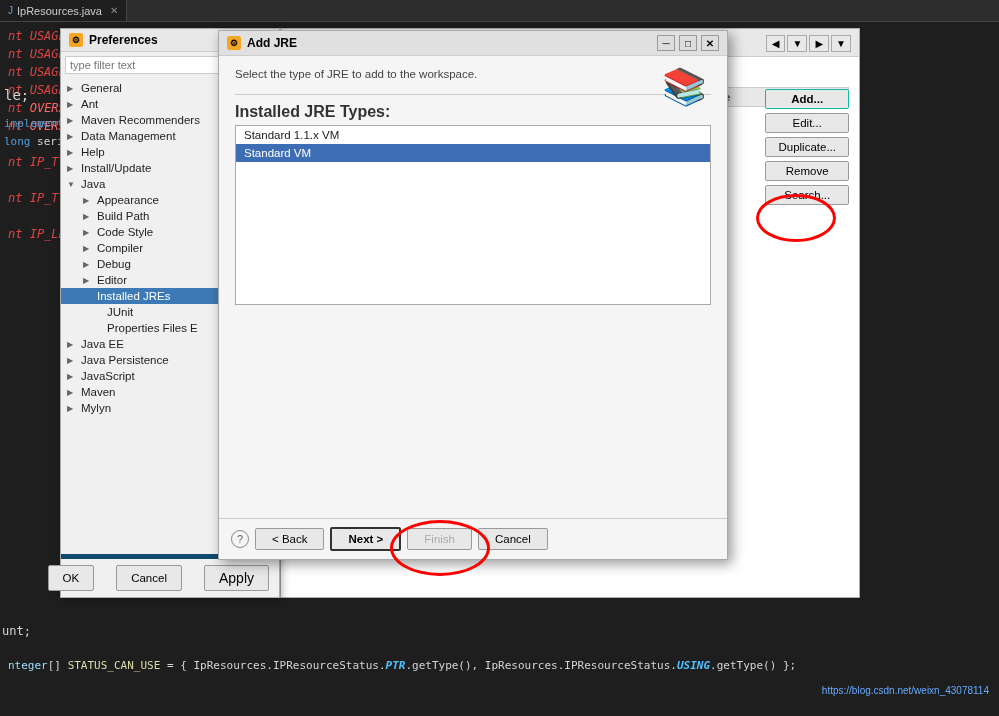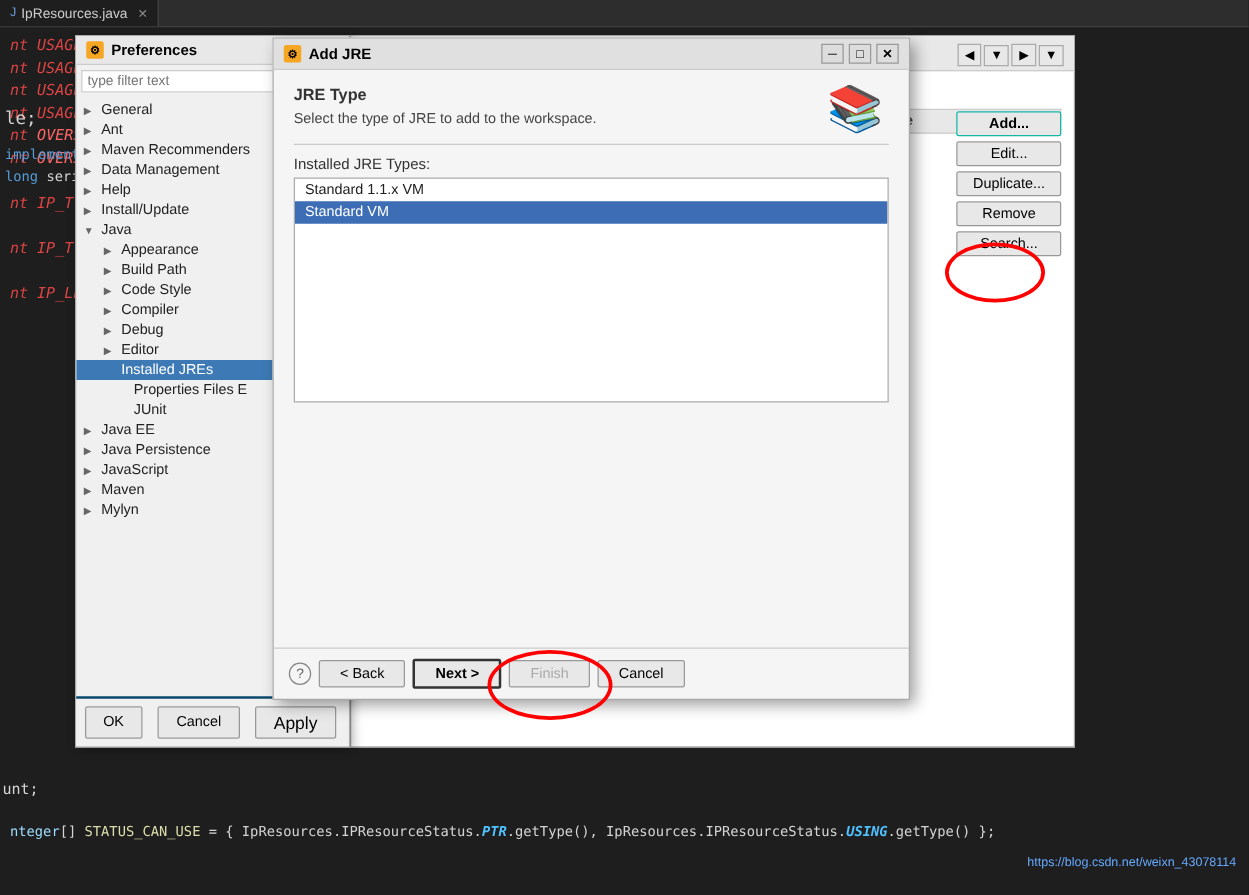--- a/index.html
+++ b/index.html
@@ -190,22 +190,22 @@
       position: absolute;
       top: 35px; right: 20px;
       font-size: 36px;
     }
     .divider-line {
       border: none;
       border-top: 1px solid #ccc;
       margin: 8px 0;
     }
     .installed-label {
-      font-size: 12px;
-      font-weight: normal;
+      font-size: 16px;
+      font-weight: bold;
       color: #333;
       margin-bottom: 4px;
     }
     .jre-list {
       border: 1px solid #aaa;
       background: #fff;
       height: 180px;
       overflow-y: auto;
     }
     .jre-list-item {
@@ -330,25 +330,25 @@
       border-radius: 50%;
       pointer-events: none;
       z-index: 30;
     }
 
     
     .pref-window-bottom {
       position: absolute;
       bottom: 0; left: 0; right: 0;
       padding: 6px 10px;
-      border-top: 2px solid #0c4a6e;
+      border-top: 5px solid #0c4a6e;
       background: #f0f0f0;
       display: flex;
       justify-content: flex-end;
-      gap: 12px;
+      gap: 22px;
     }
     .pref-window-btn {
       padding: 4px 14px;
       font-size: 11.5px;
       border: 1px solid #999;
       background: #e8e8e8;
       cursor: pointer;
       border-radius: 2px;
     }
     .pref-apply-btn {
@@ -499,25 +499,25 @@
     <div class="tree-item child">
       <span class="arrow">▶</span>
       <span>Editor</span>
     </div>
     <div class="tree-item child selected">
       <span class="arrow"> </span>
       <span>Installed JREs</span>
     </div>
     <div class="tree-item grandchild">
       <span class="arrow"> </span>
-      <span>Properties Files E</span>
+      <span>JUnit</span>
     </div>
     <div class="tree-item grandchild">
       <span class="arrow"> </span>
-      <span>JUnit</span>
+      <span>Properties Files E</span>
     </div>
     <div class="tree-item parent">
       <span class="arrow">▶</span>
       <span>Java EE</span>
     </div>
     <div class="tree-item parent">
       <span class="arrow">▶</span>
       <span>Java Persistence</span>
     </div>
     <div class="tree-item parent">
@@ -584,21 +584,20 @@
     <div class="dialog-controls">
       <div class="win-btn">─</div>
       <div class="win-btn">□</div>
       <div class="win-btn">✕</div>
     </div>
   </div>
 
   <div class="jre-book-icon">📚</div>
 
   <div class="dialog-body">
-    <div class="dialog-section-title">JRE Type</div>
     <div class="dialog-desc">Select the type of JRE to add to the workspace.</div>
     <hr class="divider-line">
     <div class="installed-label">Installed JRE Types:</div>
     <div class="jre-list">
       <div class="jre-list-item">
         <span>Standard 1.1.x VM</span>
       </div>
       <div class="jre-list-item selected">
         <span>Standard VM</span>
       </div>

